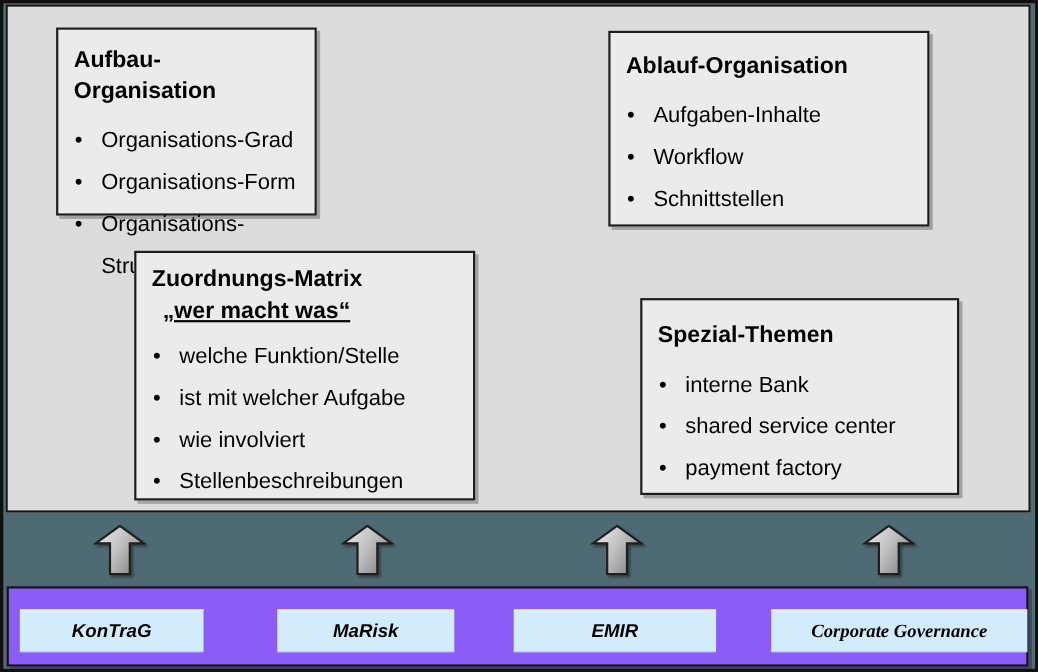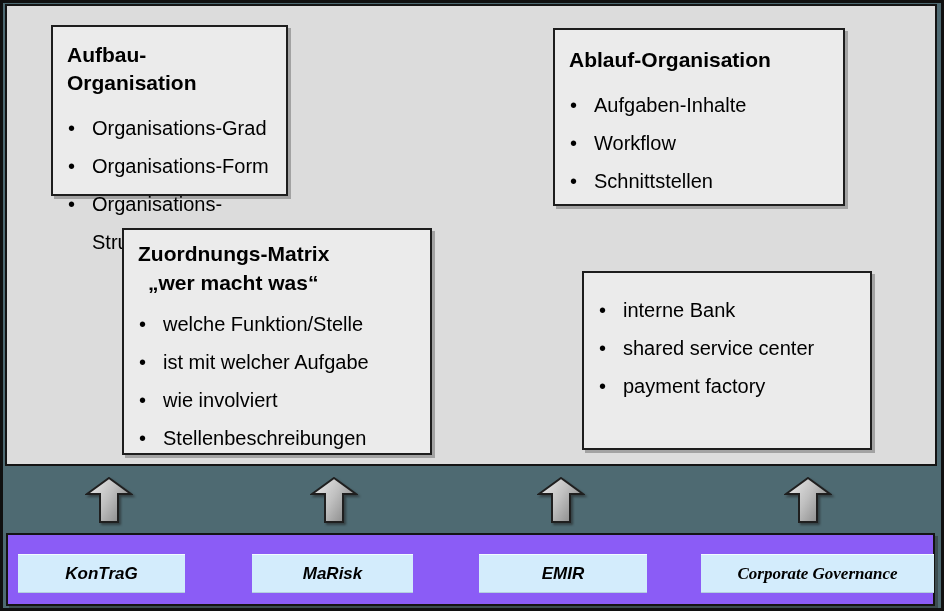--- a/index.html
+++ b/index.html
@@ -29,20 +29,21 @@
     box-shadow:3px 3px 0 rgba(90,90,90,0.45);
     padding:0 12px;
   }
   .topic-title{
     font-size:21px;font-weight:bold;line-height:28px;
     padding-left:2px;
   }
   .topic-subtitle{
     font-size:21px;font-weight:bold;line-height:30px;
     padding-left:12px;
+    text-decoration:underline;
   }
   .topic-items{margin:0;padding:0;list-style:none;}
   .topic-item{
     font-size:20px;line-height:38px;
     display:flex;align-items:baseline;
   }
   .bullet{width:24px;flex:0 0 24px;text-align:left;padding-left:3px;}
   #box-1{left:44px;top:19px;width:237px;height:171px;padding-top:14px;}
   #box-1 .topic-title{margin-bottom:12px;}
   #box-2{left:546px;top:22px;width:292px;height:178px;padding-top:16px;}
@@ -67,21 +68,21 @@
   }
   .reg-label{
     position:absolute;top:19px;height:39px;
     background:#d3ecfc;
     box-shadow:inset 0 1px 0 #f2fbff, inset 0 -1px 0 #b4cfdf;
     display:flex;align-items:center;justify-content:center;
     font-size:17px;font-weight:bold;font-style:italic;
   }
   #reg-1{left:10px;width:167px;}
   #reg-2{left:244px;width:161px;}
-  #reg-3{left:471px;width:168px;}
+  #reg-3{left:459px;width:184px;}
   #reg-4{left:693px;width:233px;font-family:Liberation Serif, serif;}
 </style>
 </head>
 <body>
 
 <div id="canvas">
 
   <div id="main-panel">
 
     <div class="topic-box" id="box-1">
@@ -137,20 +138,21 @@
           <span>wie involviert</span>
         </li>
         <li class="topic-item">
           <span class="bullet">•</span>
           <span>Stellenbeschreibungen</span>
         </li>
       </ul>
     </div>
 
     <div class="topic-box" id="box-4">
+      <div class="topic-title">Spezial-Themen</div>
       <ul class="topic-items">
         <li class="topic-item">
           <span class="bullet">•</span>
           <span>interne Bank</span>
         </li>
         <li class="topic-item">
           <span class="bullet">•</span>
           <span>shared service center</span>
         </li>
         <li class="topic-item">

